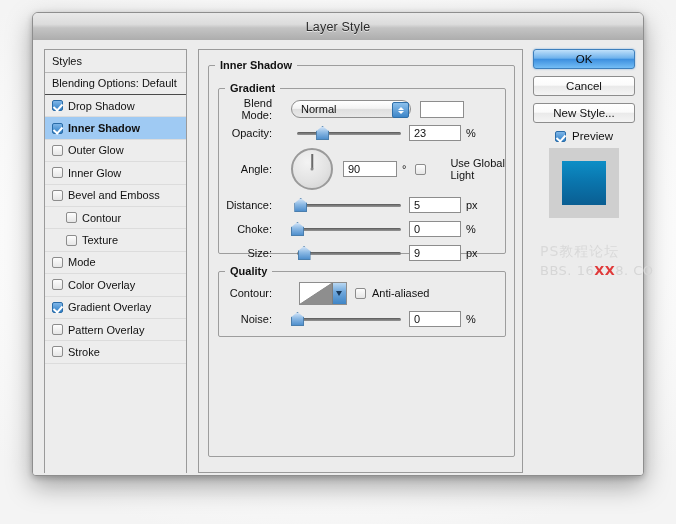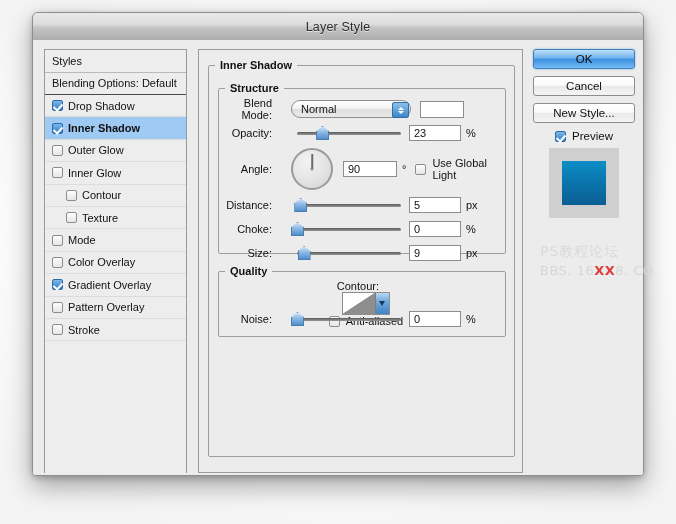--- a/index.html
+++ b/index.html
@@ -253,20 +253,24 @@
             <span class="lbl">Inner Shadow</span>
           </div>
           <div class="style-row">
             <span class="cb"></span>
             <span class="lbl">Outer Glow</span>
           </div>
           <div class="style-row">
             <span class="cb"></span>
             <span class="lbl">Inner Glow</span>
           </div>
+          <div class="style-row">
+            <span class="cb"></span>
+            <span class="lbl">Bevel and Emboss</span>
+          </div>
           <div class="style-row sub">
             <span class="cb"></span>
             <span class="lbl">Contour</span>
           </div>
           <div class="style-row sub">
             <span class="cb"></span>
             <span class="lbl">Texture</span>
           </div>
           <div class="style-row">
             <span class="cb"></span>
@@ -290,21 +294,21 @@
           </div>
         </div>
       <div class="styles-filler"></div>
     </div>
 
     <div id="main-panel">
       <fieldset class="grp" id="grp-inner">
         <legend>Inner Shadow</legend>
 
         <fieldset class="grp" id="grp-structure">
-          <legend>Structure</legend>
+          <legend>Gradient</legend>
 
           <div class="row" style="margin-top:4px;">
             <span class="lab">Blend Mode:</span>
             <div class="popup">
               <span class="ptext">Normal</span>
               <span class="stepper">
                 <i class="ar up"></i>
                   <i class="ar dn"></i>
               </span>
             </div>
@@ -322,21 +326,21 @@
           </div>
 
           <div class="row" style="height:46px;">
             <span class="lab">Angle:</span>
             <div class="dial">
               <div class="needle"></div>
               <div class="hub"></div>
             </div>
             <div class="numfield" style="margin-left:10px;width:54px;">90</div>
             <span class="unit">°</span>
-            <span class="cbrow" style="margin-left:9px;">
+            <span class="cbrow" style="margin-left:9px;gap:18px;">
               <span class="cb"></span>
               <span class="cblabel">Use Global Light</span>
             </span>
           </div>
 
           <div class="row">
             <span class="lab">Distance:</span>
             <div class="slider">
               <div class="track"></div>
               <div class="thumb" id="th-distance" style="left: 2.97%;"></div>
@@ -362,21 +366,21 @@
               <div class="thumb" id="th-size" style="left: 5.94%;"></div>
             </div>
             <div class="numfield">9</div>
             <span class="unit">px</span>
           </div>
         </fieldset>
 
         <fieldset class="grp" id="grp-quality">
           <legend>Quality</legend>
 
-          <div class="row" style="height:26px;margin-top:3px;flex-direction:column;">
+          <div class="row" style="height:26px;margin-top:3px;">
             <span class="lab">Contour:</span>
             <div class="contour-ctl">
               <div class="thumb2"></div>
               <div class="dropbtn">
                   <i class="tri"></i>
                 </div>
             </div>
             <span class="cbrow" style="margin-left:8px;">
               <span class="cb"></span>
               <span class="cblabel">Anti-aliased</span>

